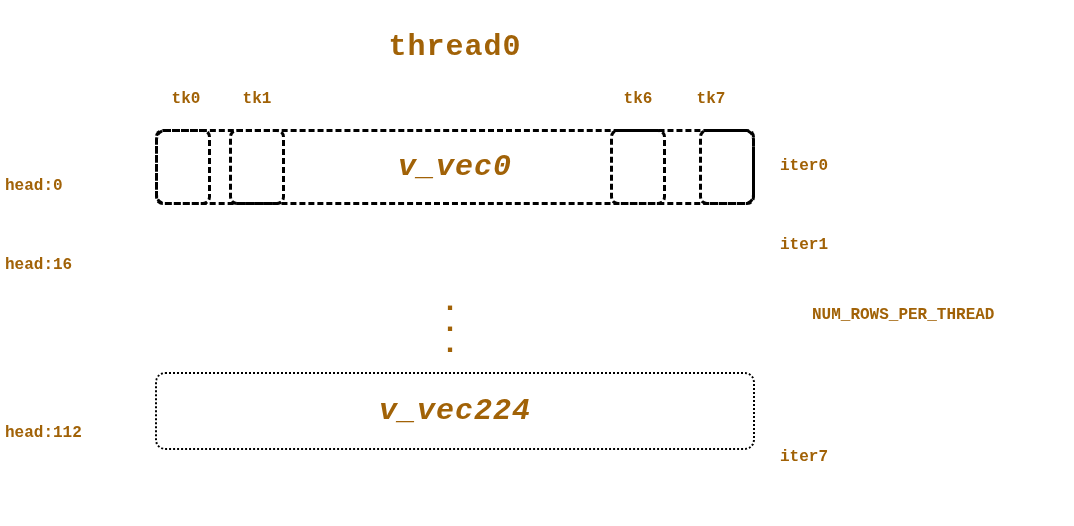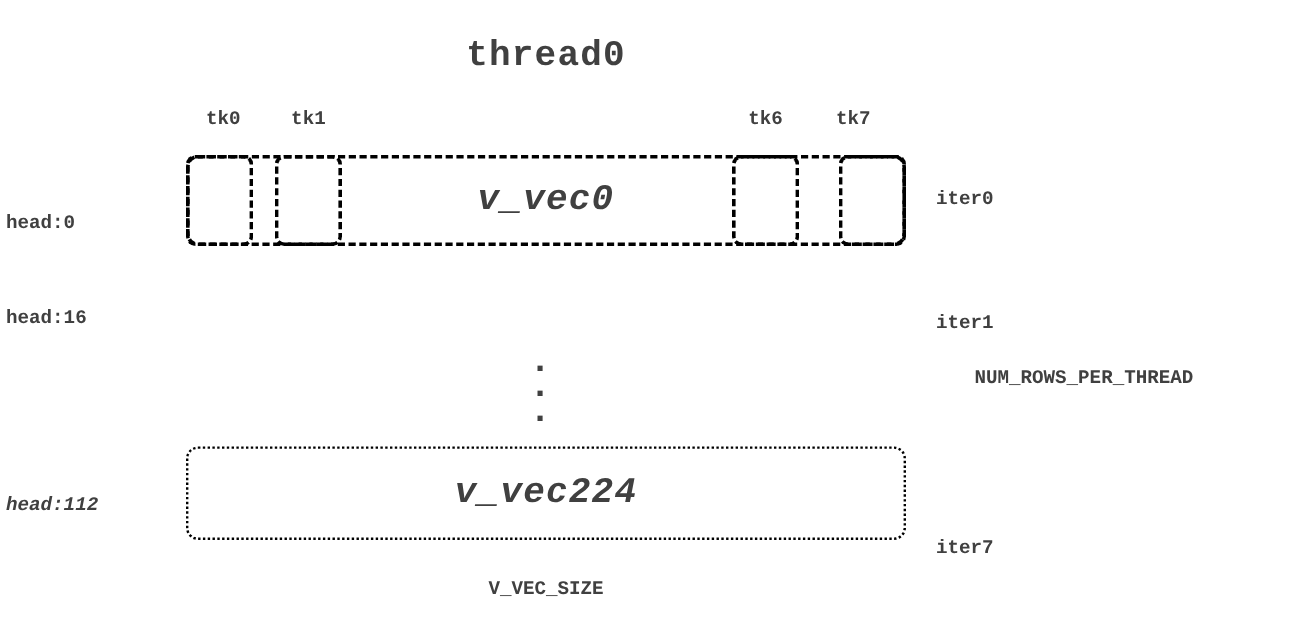--- a/index.html
+++ b/index.html
@@ -6,21 +6,21 @@
     margin: 0;
     padding: 0;
     background: #ffffff;
   }
   .canvas {
     position: relative;
     width: 1074px;
     height: 526px;
     background: #ffffff;
     font-family: "Liberation Mono", "DejaVu Sans Mono", monospace;
-    color: #404040;
+    color: #a16207;
     overflow: hidden;
   }
   .title {
     position: absolute;
     left: 155px;
     top: 30px;
     width: 600px;
     text-align: center;
     font-size: 30px;
     font-weight: bold;
@@ -103,31 +103,30 @@
   <div class="row-box row-dashed" style="top:129px; height:76px;">
     <div class="vec-text">v_vec0</div>
   </div>
   <div class="tk-box" style="left:155px;"></div>
   <div class="tk-box" style="left:229px;"></div>
   <div class="tk-box" style="left:610px;"></div>
   <div class="tk-box" style="left:699px;"></div>
   <div class="lbl iter-label" style="top:157px;">iter0</div>
 
   <div class="lbl head-label" style="top:236px;">head:16</div>
-  <div class="lbl iter-label" style="top:236px;margin-top:24px;">iter1</div>
+  <div class="lbl iter-label" style="top:236px;">iter1</div>
 
   <div class="dots">
     <div>.</div>
     <div>.</div>
     <div>.</div>
   </div>
 
   <div class="lbl" style="left:812px; top:306px;">NUM_ROWS_PER_THREAD</div>
 
-  <div class="lbl head-label" style="top:392px;font-style:italic;">head:112</div>
+  <div class="lbl head-label" style="top:404px;">head:112</div>
   <div class="row-box row-dotted" style="top:372px; height:78px;">
     <div class="vec-text">v_vec224</div>
   </div>
   <div class="lbl iter-label" style="top:400px;margin-top:48px;">iter7</div>
 
-  <div class="lbl" style="left:155px; top:482px; width:600px; text-align:center;">V_VEC_SIZE</div>
 
 </div>
 
 </body></html>

